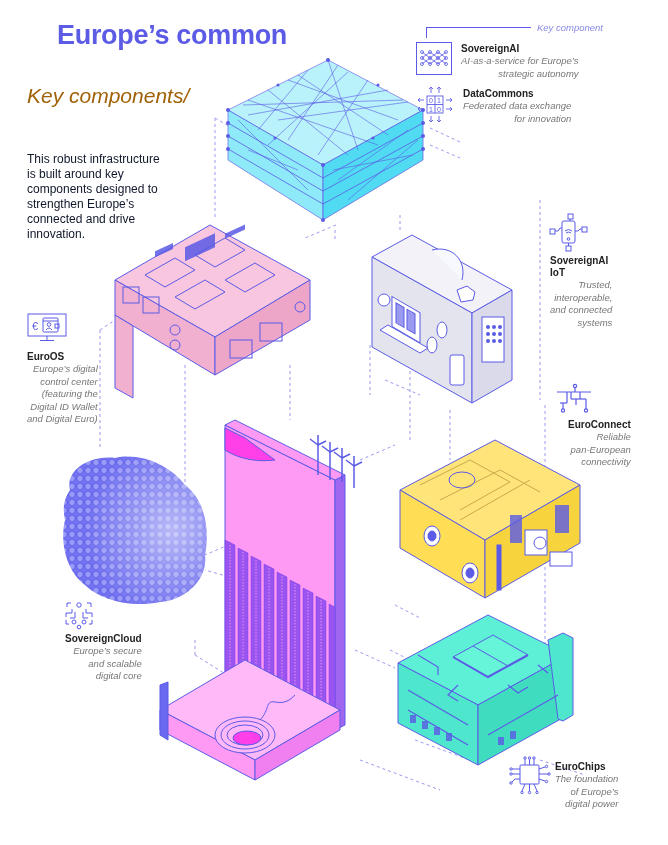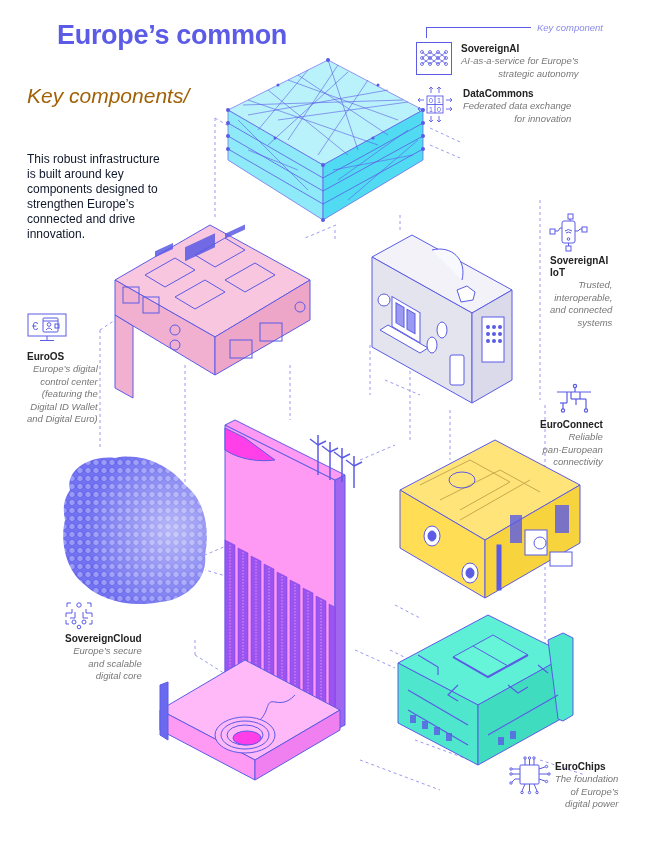--- a/index.html
+++ b/index.html
@@ -439,21 +439,21 @@
         <circle cx="7" cy="27.5" r="1.6"></circle>
       <line x1="15" y1="9" x2="15" y2="16"></line>
         <line x1="15" y1="16" x2="30" y2="16"></line>
       <line x1="20" y1="16" x2="20" y2="22"></line>
       <line x1="30" y1="16" x2="30" y2="26"></line>
         <circle cx="30" cy="27.5" r="1.6"></circle>
       <line x1="24" y1="9" x2="24" y2="16"></line>
     </g>
   </svg>
 </div>
-<div class="comp" style="left:540px;top:419px;">
+<div class="comp" style="left:568px;top:419px;">
   <div class="name">EuroConnect</div>
   <div class="desc">Reliable</div>
   <div class="desc">pan-European</div>
   <div class="desc">connectivity</div>
 </div>
 
 <div class="icon" style="left:62px;top:600px;">
   <svg width="34" height="30" viewBox="0 0 34 30">
     <g stroke="#5b5be6" stroke-width="1" fill="none">
       <path d="M5,3 L9,3 M5,3 L5,7 M29,3 L25,3 M29,3 L29,7"></path>

